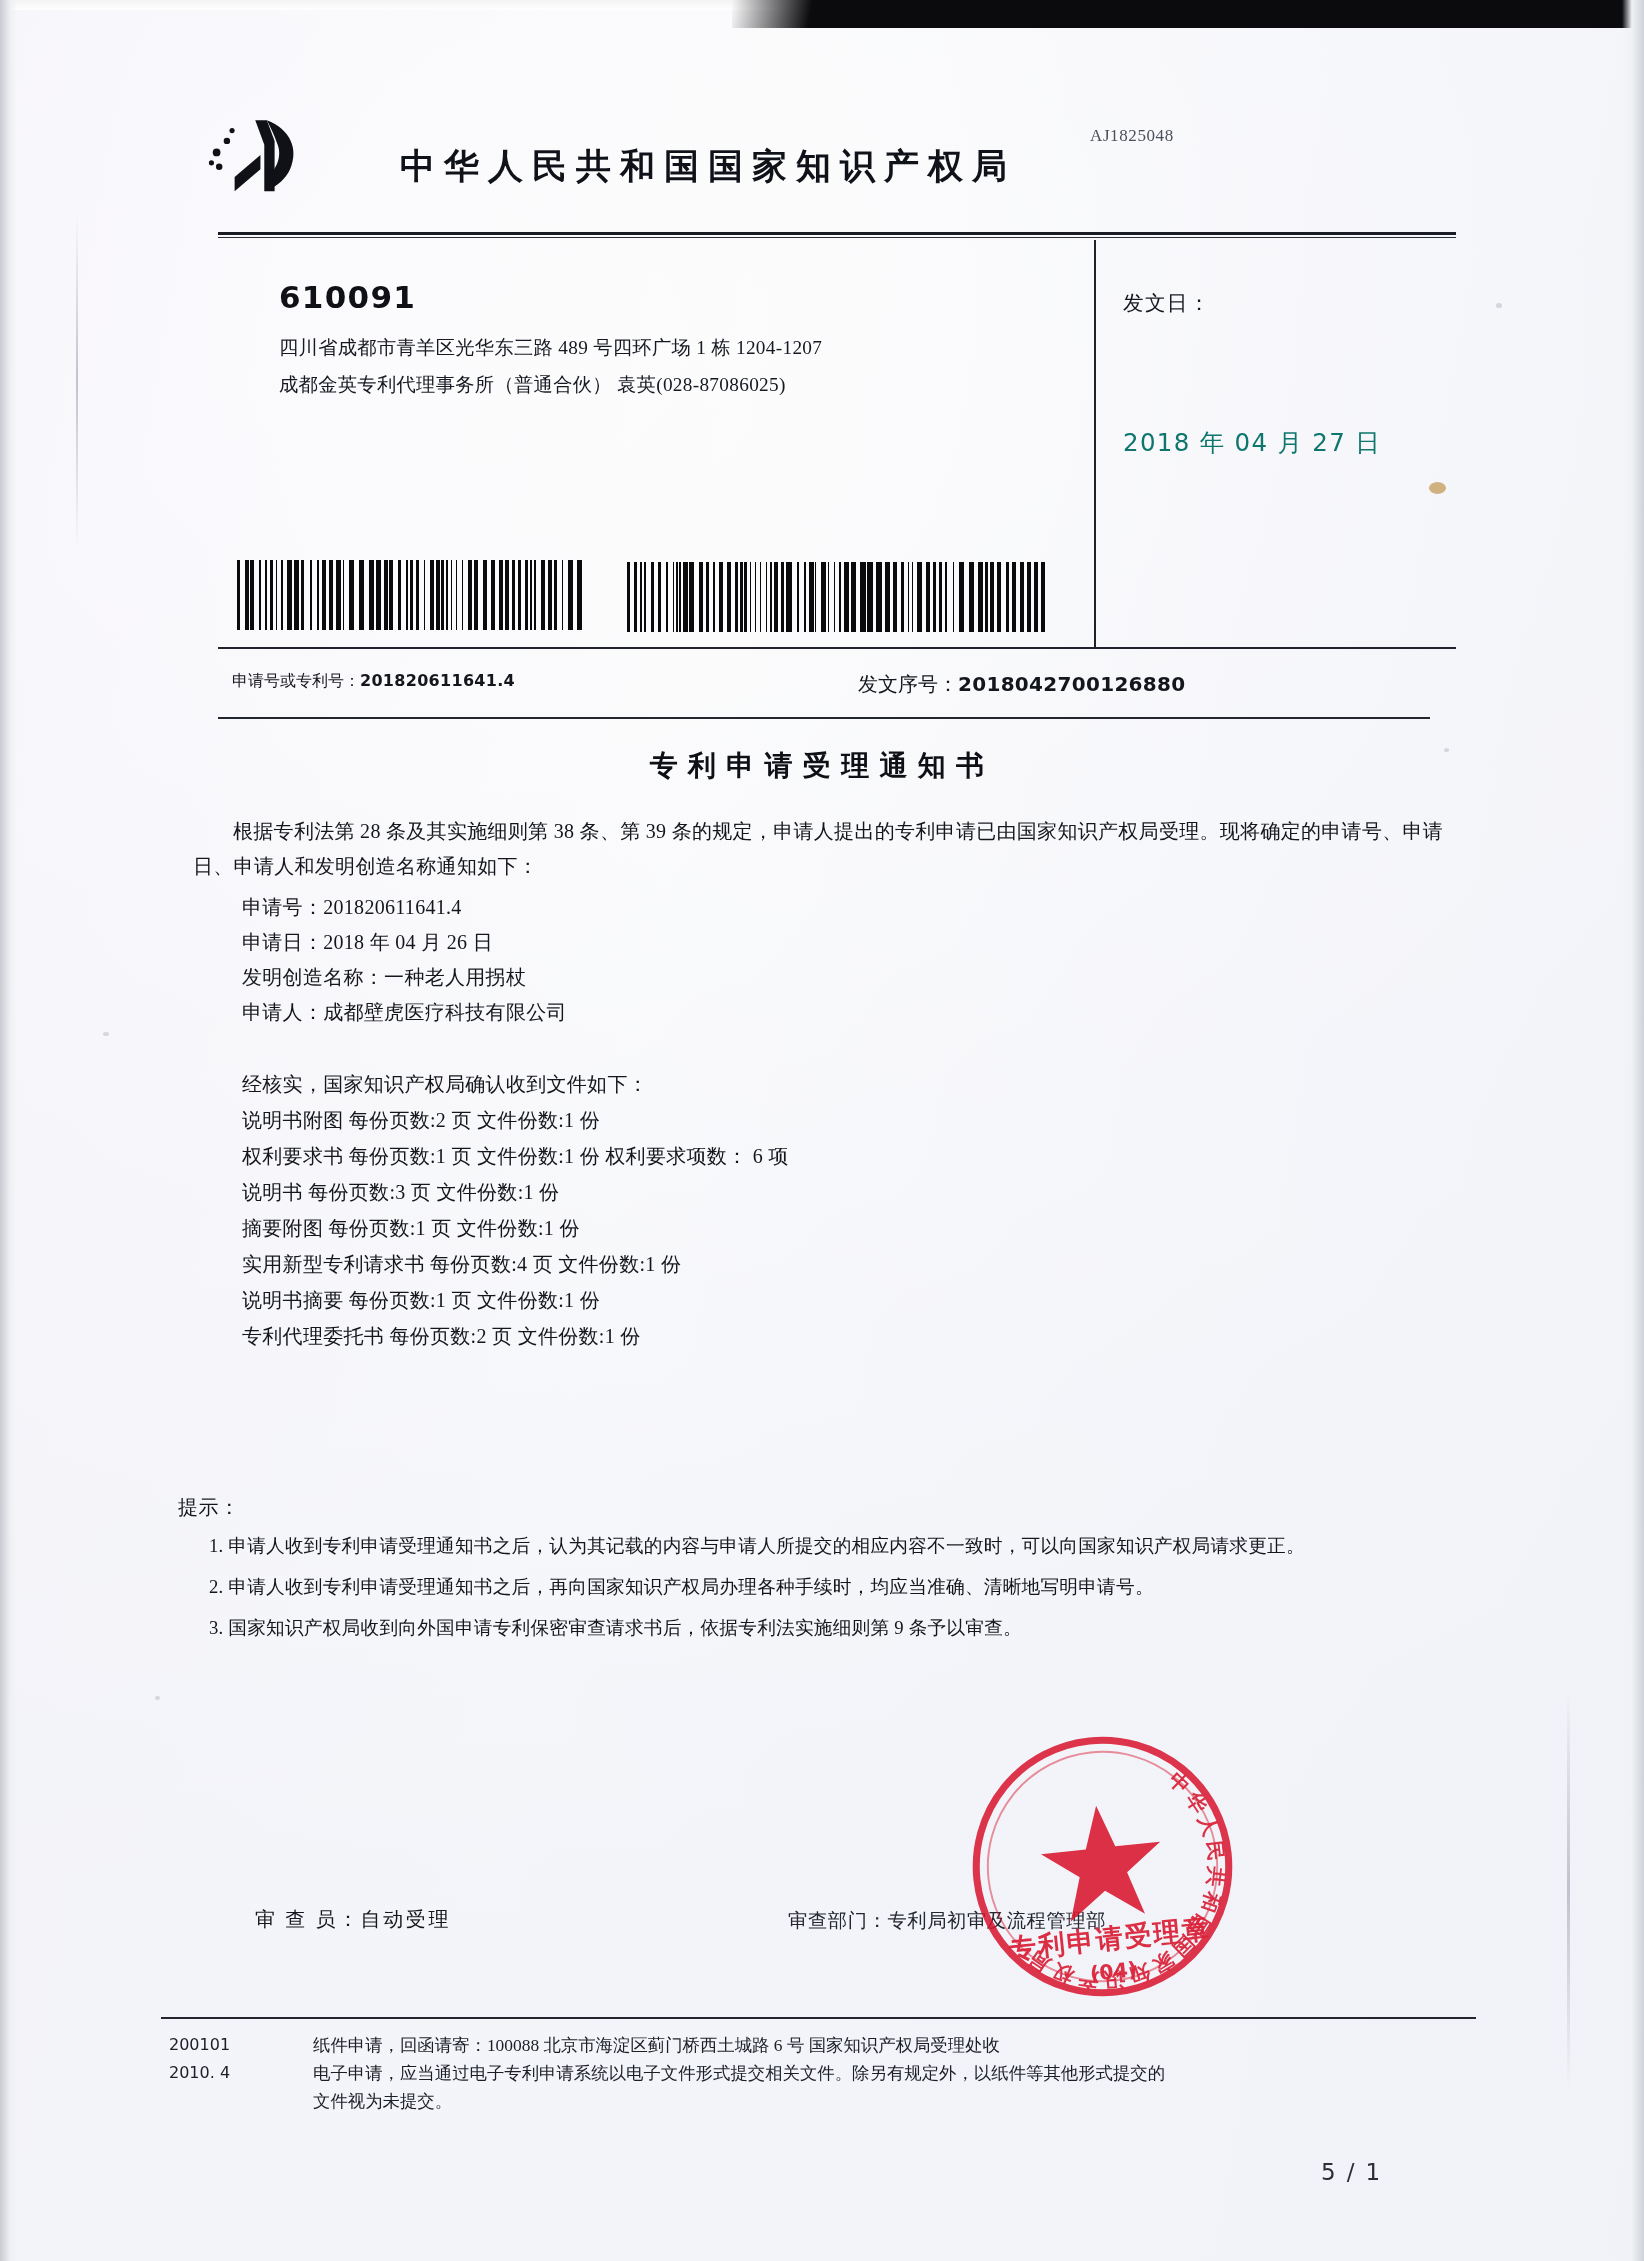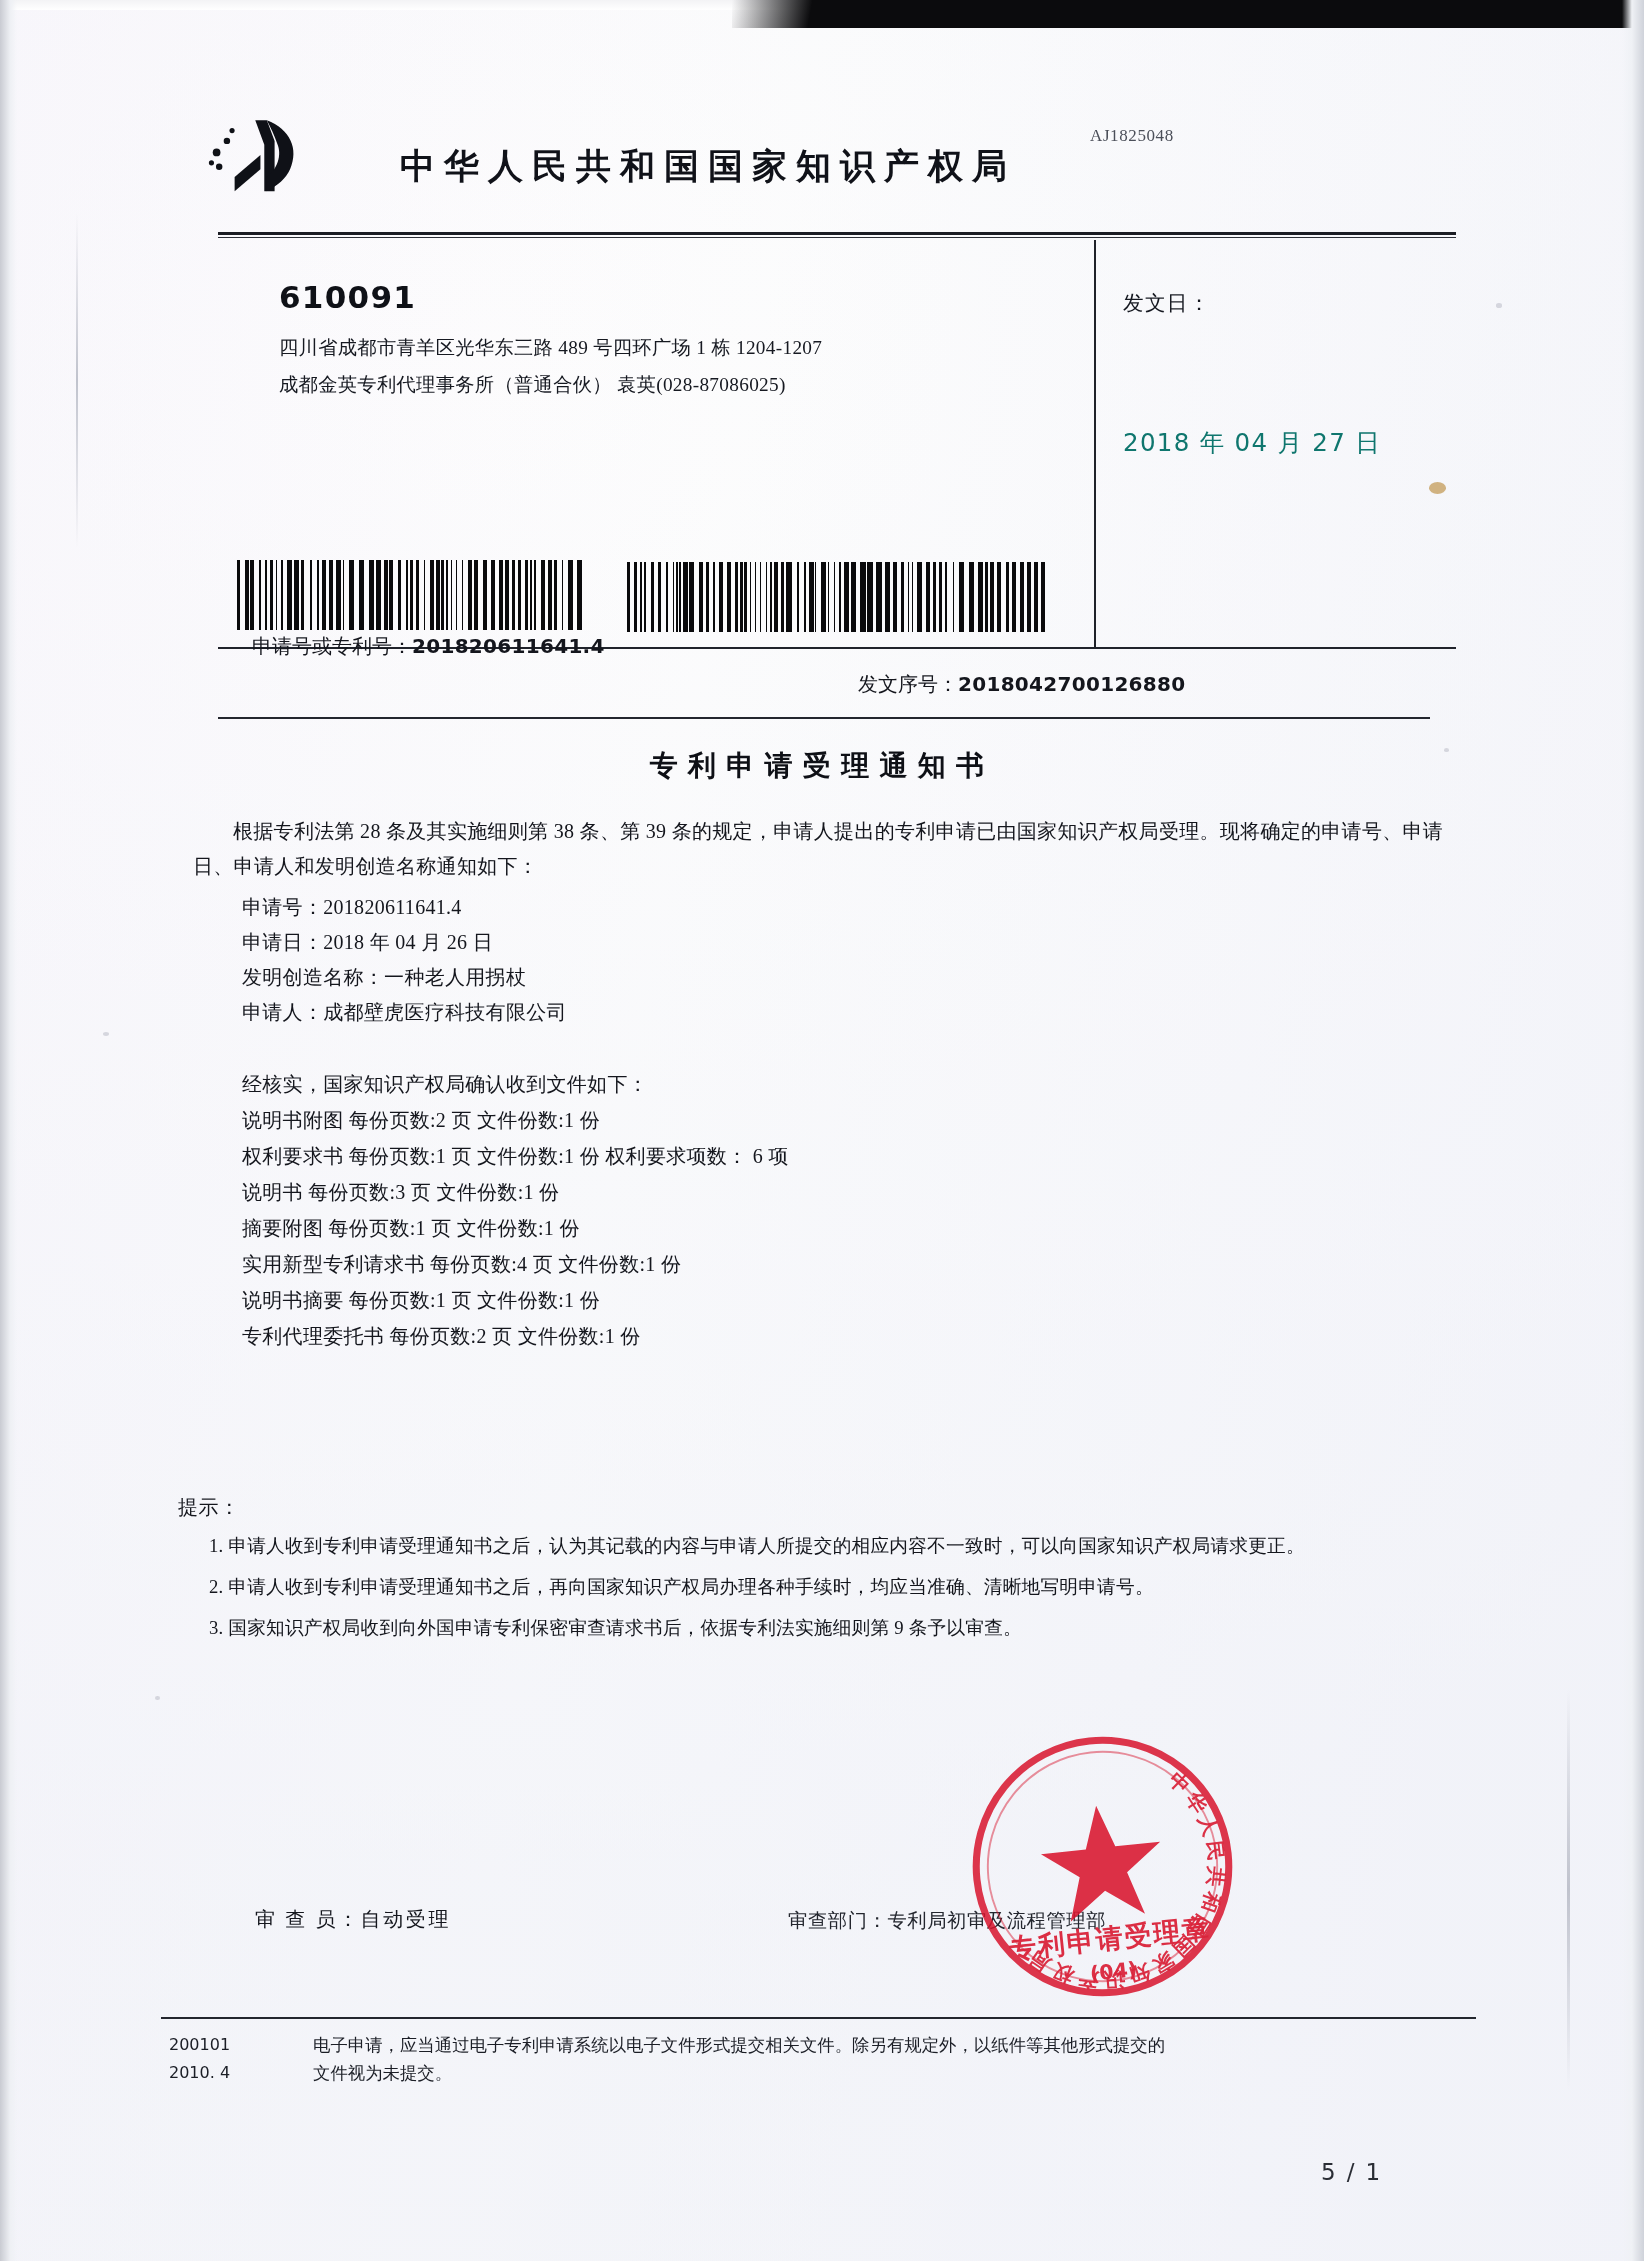--- a/index.html
+++ b/index.html
@@ -133,22 +133,22 @@
   #barcode-left { left: 237px; top: 560px; width: 348px; }
   #barcode-right { left: 627px; top: 562px; width: 419px; }
 
   .rule-under-barcode {
     position: absolute; left: 218px; top: 647px; width: 1238px; height: 1.9px;
     background: #20232b;
   }
 
   
   .appno {
-    position: absolute; left: 232px; top: 633px;
-    font-size: 20px; color: #14161d; white-space: nowrap; margin-left: 20px;
+    position: absolute; left: 232px; top: 671px;
+    font-size: 16px; color: #14161d; white-space: nowrap;
   }
   .appno b { font-family: "DejaVu Sans", sans-serif; font-weight: bold; letter-spacing: 0.3px; }
   .serial {
     position: absolute; left: 858px; top: 671px;
     font-size: 20px; color: #14161d; white-space: nowrap;
   }
   .serial b { font-family: "DejaVu Sans", sans-serif; font-weight: bold; letter-spacing: 0.3px; }
   .rule-under-appno {
     position: absolute; left: 218px; top: 717px; width: 1212px; height: 1.9px;
     background: #23262e;
@@ -622,19 +622,20 @@
       <text x="215" y="390" text-anchor="middle" font-family="DejaVu Sans, sans-serif" font-size="32" font-weight="bold" fill="#d8142c" opacity="0.95">(04)</text>
     </svg>
   </div>
 
   <div class="rule-footer"></div>
   <div class="footer-codes">
     <div>200101</div>
     <div>2010. 4</div>
   </div>
   <div class="footer-text">
+    <div>纸件申请，回函请寄：100088 北京市海淀区蓟门桥西土城路 6 号   国家知识产权局受理处收</div>
     <div>电子申请，应当通过电子专利申请系统以电子文件形式提交相关文件。除另有规定外，以纸件等其他形式提交的</div>
     <div>文件视为未提交。</div>
   </div>
   <div class="pageno">5 / 1</div>
 
 </div>
 
 
 </body></html>

